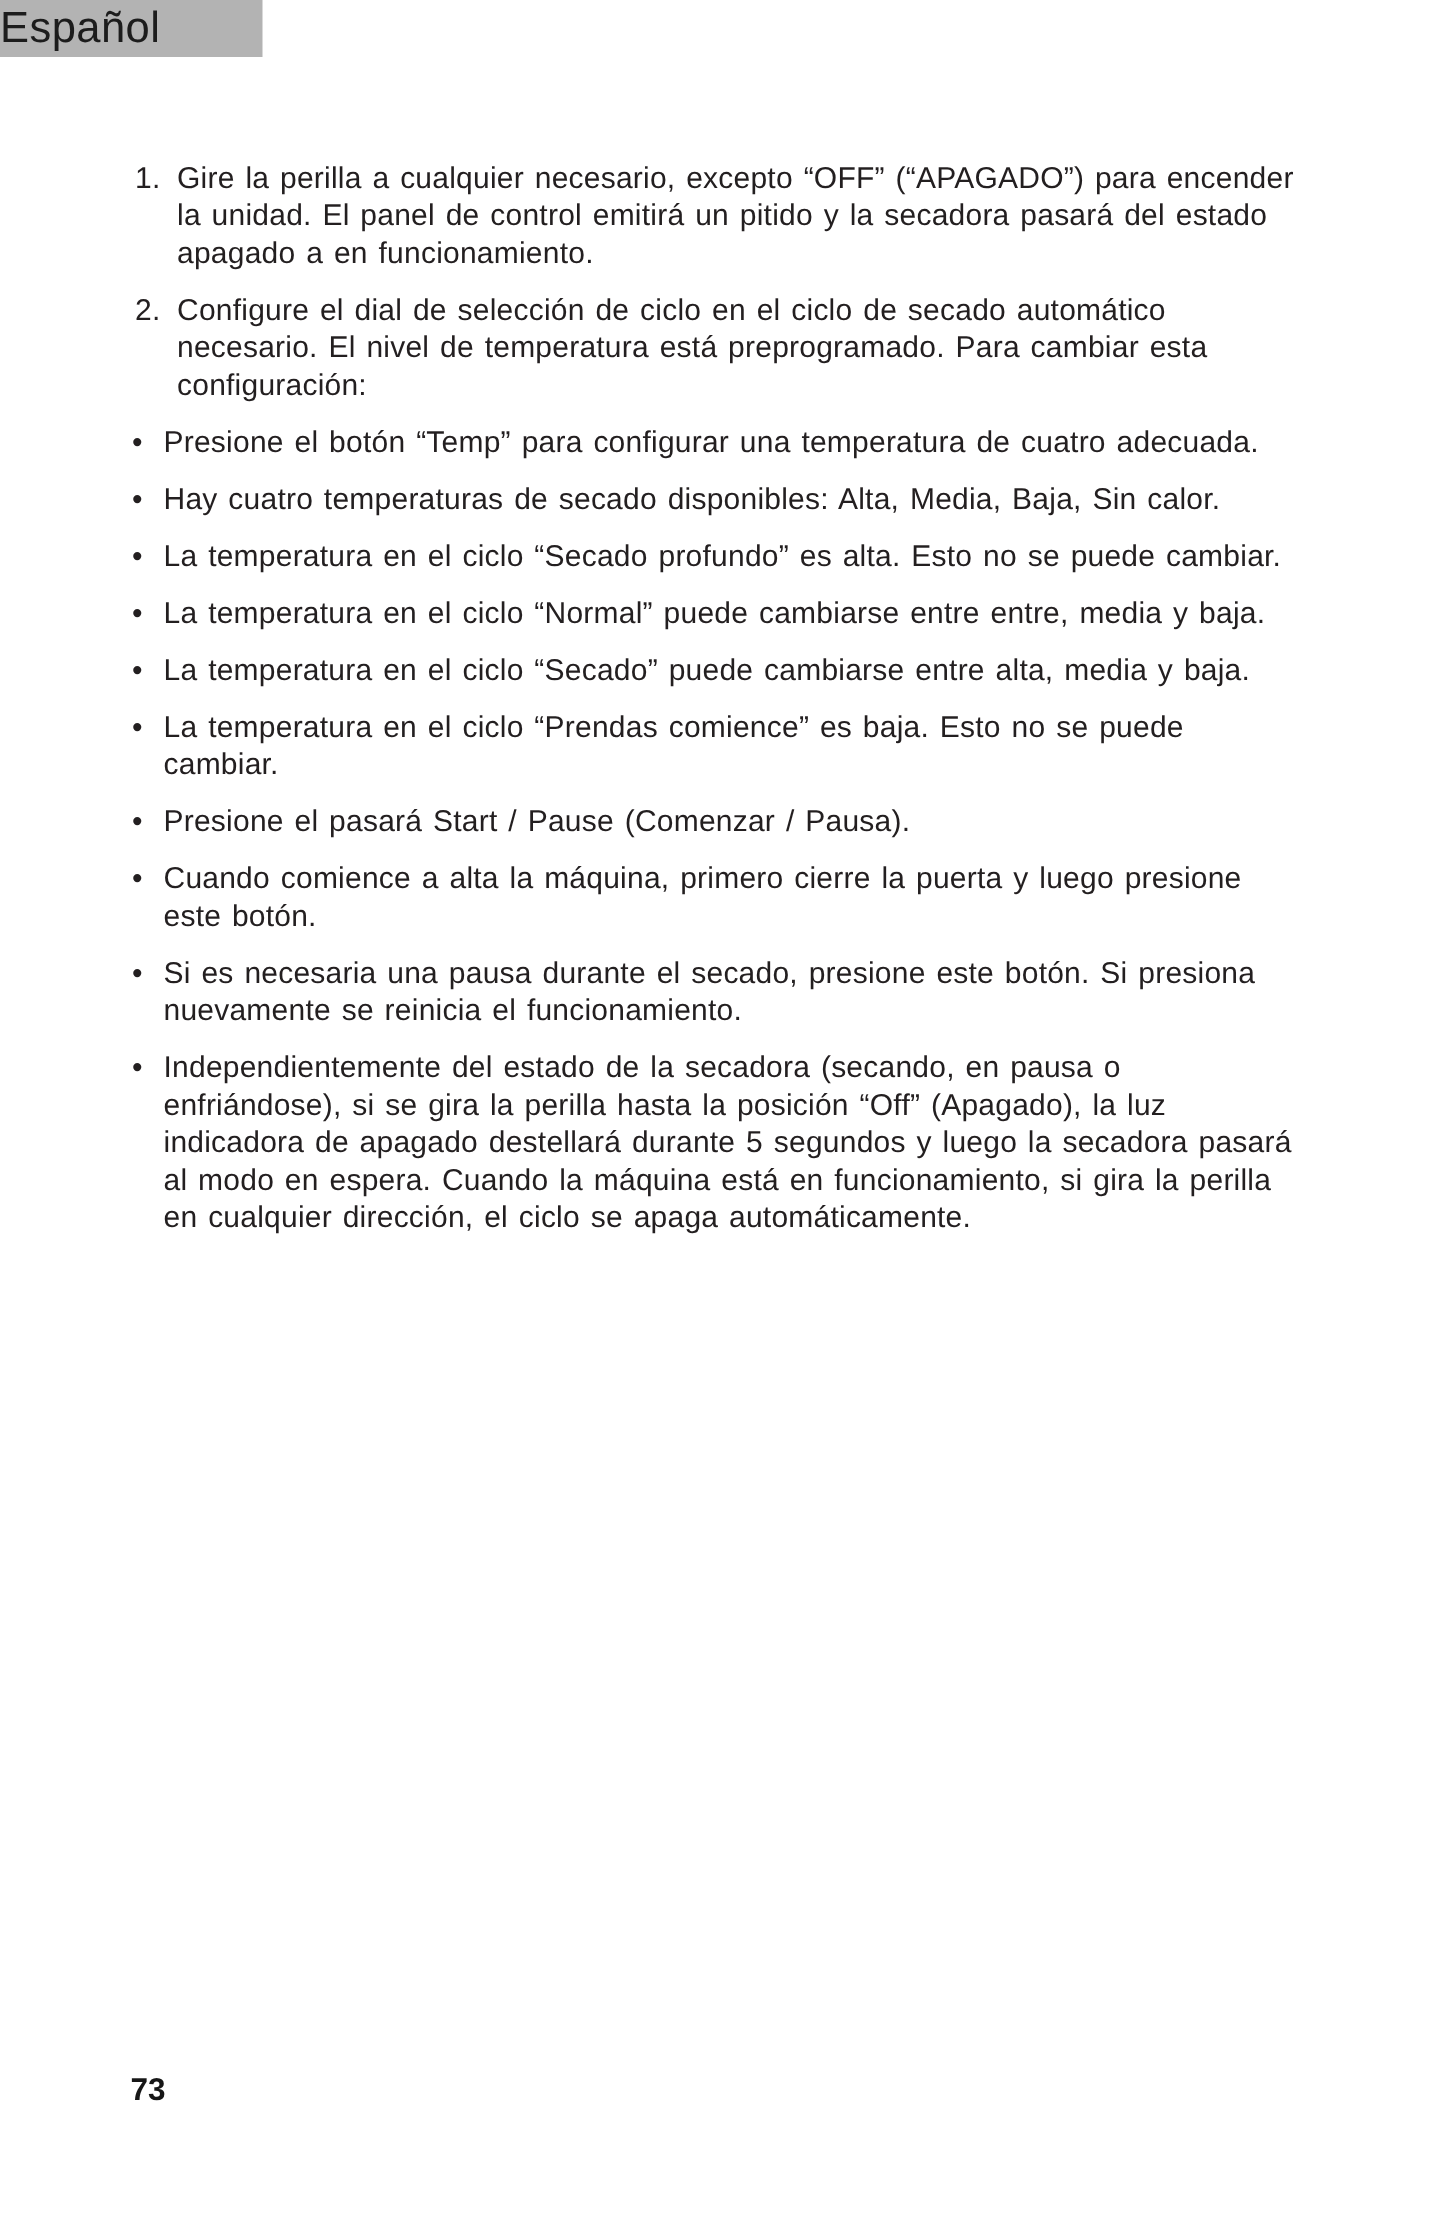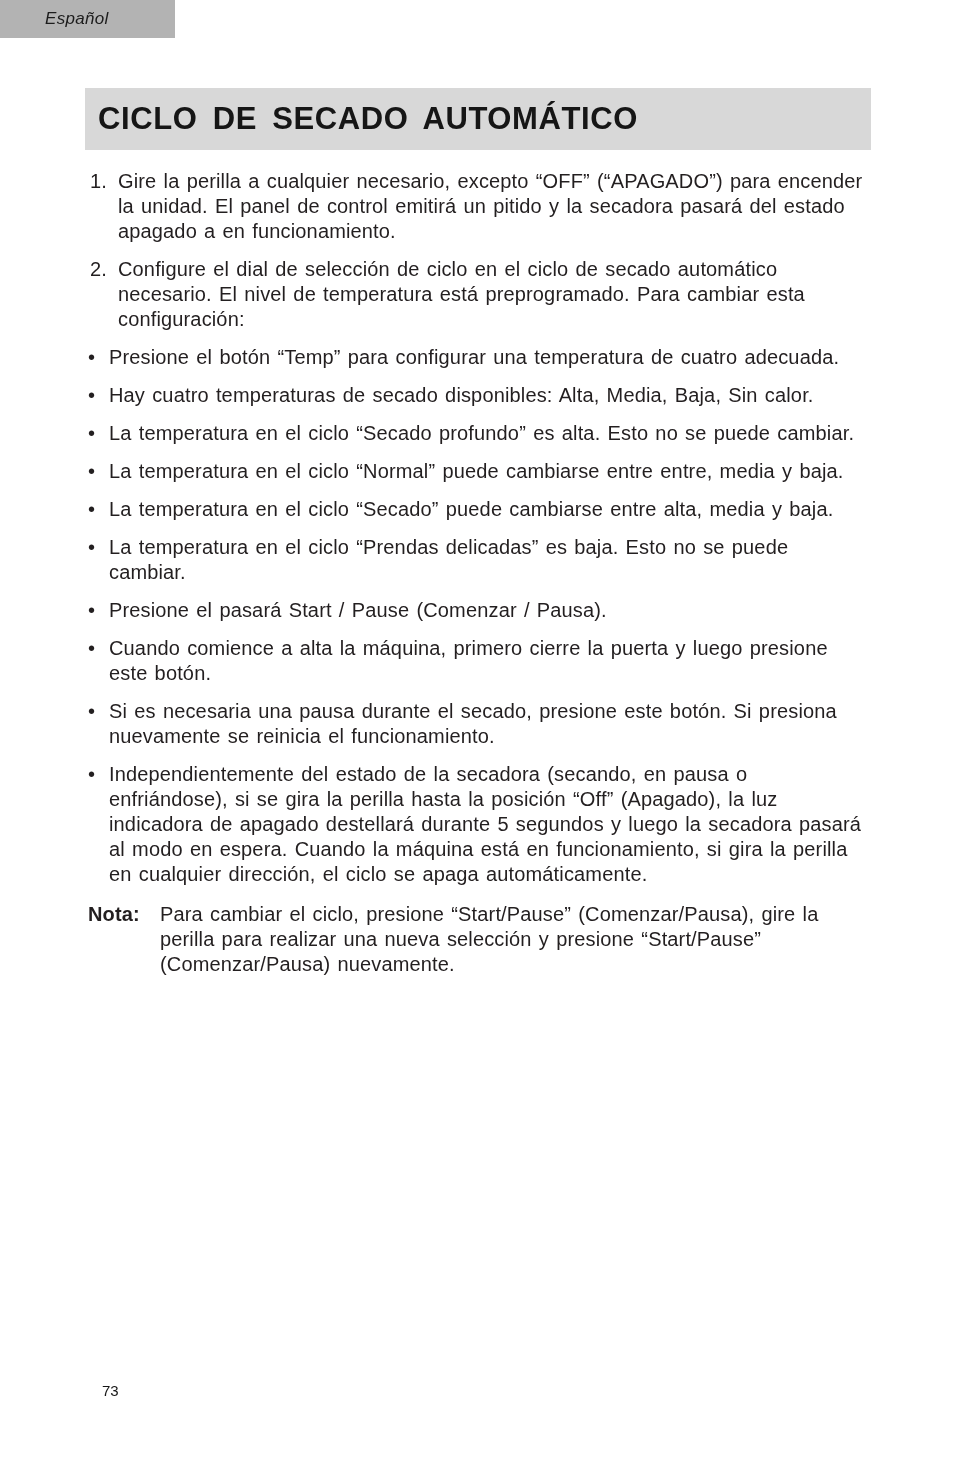--- a/index.html
+++ b/index.html
@@ -16,25 +16,23 @@
 
   .lang-tab {
     position: absolute;
     left: 0;
     top: 0;
     width: 175px;
     height: 38px;
     background: #b3b3b3;
     display: flex;
     align-items: center;
-    padding-left: 45px;
-    font-size: 17px;
+    font-size: 29px;
     color: #1c1c1c;
     letter-spacing: 0.3px;
-    font-style: italic;
   }
 
   .content {
     position: absolute;
     left: 85px;
     top: 88px;
     width: 786px;
   }
 
   .title-bar {
@@ -74,39 +72,36 @@
   .note {
     display: flex;
     margin-top: 15px;
     padding-left: 3px;
   }
   .note-label { flex: 0 0 72px; font-weight: bold; }
   .note-text { flex: 1; }
 
   .page-number {
     position: absolute;
-    left: 102px;
+    left: 87px;
     top: 1382px;
-    font-size: 15px;
-    font-weight: normal;
+    font-size: 21px;
+    font-weight: bold;
     color: #161616;
   }
 </style>
 </head>
 <body>
 
 <div class="lang-tab">
   <span>Español</span>
 </div>
 
 <div class="content">
 
-  <div class="title-bar">
-    <span>CICLO DE SECADO AUTOMÁTICO</span>
-  </div>
 
   <div class="doc-body">
 
     <div class="step">
       <span class="step-num">1.</span>
       <span class="step-text">Gire la perilla a cualquier necesario, excepto “OFF” (“APAGADO”) para encender la unidad. El panel de control emitirá un pitido y la secadora pasará del estado apagado a en funcionamiento.</span>
     </div>
 
     <div class="step">
       <span class="step-num">2.</span>
@@ -133,21 +128,21 @@
       <span class="bullet-text">La temperatura en el ciclo “Normal” puede cambiarse entre entre, media y baja.</span>
     </div>
 
     <div class="bullet-item">
       <span class="bullet-marker">•</span>
       <span class="bullet-text">La temperatura en el ciclo “Secado” puede cambiarse entre alta, media y baja.</span>
     </div>
 
     <div class="bullet-item">
       <span class="bullet-marker">•</span>
-      <span class="bullet-text">La temperatura en el ciclo “Prendas delicadas” es baja. Esto no se puede cambiar.</span>
+      <span class="bullet-text">La temperatura en el ciclo “Prendas comience” es baja. Esto no se puede cambiar.</span>
     </div>
 
     <div class="bullet-item">
       <span class="bullet-marker">•</span>
       <span class="bullet-text">Presione el pasará Start / Pause (Comenzar / Pausa).</span>
     </div>
 
     <div class="bullet-item">
       <span class="bullet-marker">•</span>
       <span class="bullet-text">Cuando comience a alta la máquina, primero cierre la puerta y luego presione este botón.</span>
@@ -156,21 +151,17 @@
     <div class="bullet-item">
       <span class="bullet-marker">•</span>
       <span class="bullet-text">Si es necesaria una pausa durante el secado, presione este botón. Si presiona nuevamente se reinicia el funcionamiento.</span>
     </div>
 
     <div class="bullet-item">
       <span class="bullet-marker">•</span>
       <span class="bullet-text">Independientemente del estado de la secadora (secando, en pausa o enfriándose), si se gira la perilla hasta la posición “Off” (Apagado), la luz indicadora de apagado destellará durante 5 segundos y luego la secadora pasará al modo en espera. Cuando la máquina está en funcionamiento, si gira la perilla en cualquier dirección, el ciclo se apaga automáticamente.</span>
     </div>
 
-    <div class="note">
-      <span class="note-label">Nota:</span>
-      <span class="note-text">Para cambiar el ciclo, presione “Start/Pause” (Comenzar/Pausa), gire la perilla para realizar una nueva selección y presione “Start/Pause” (Comenzar/Pausa) nuevamente.</span>
-    </div>
 
   </div>
 </div>
 
 <div class="page-number">73</div>
 
 </body></html>

